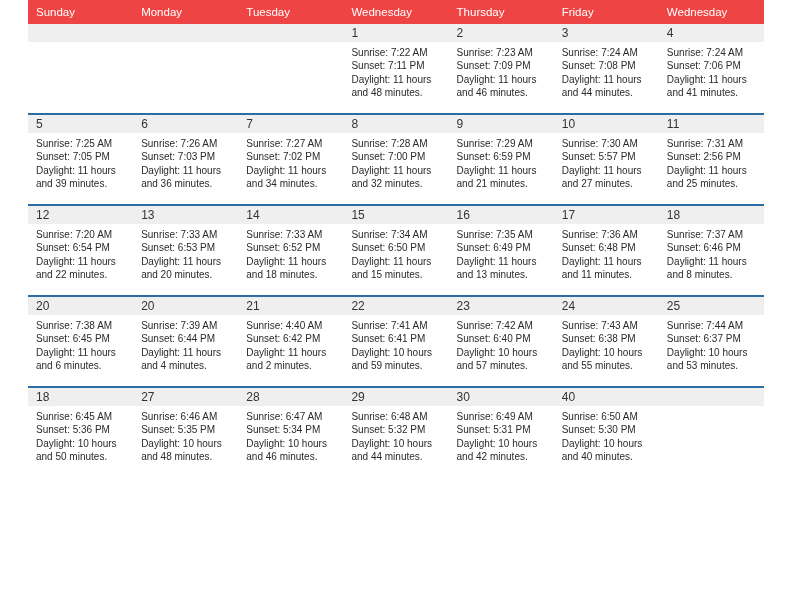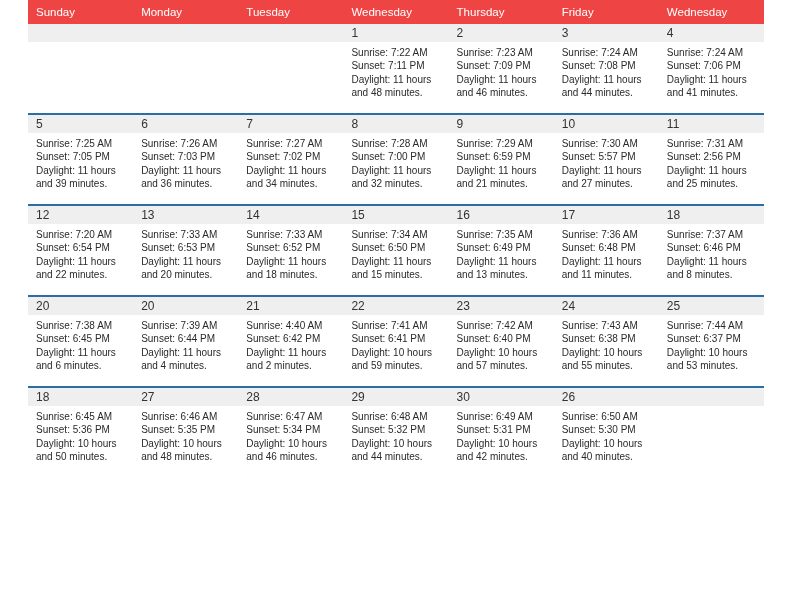--- a/index.html
+++ b/index.html
@@ -430,21 +430,21 @@
           <td>
             <div class="daynum">30</div>
             <div class="cell-body">
               <div>Sunrise: 6:49 AM</div>
               <div>Sunset: 5:31 PM</div>
               <div>Daylight: 10 hours</div>
               <div>and 42 minutes.</div>
             </div>
           </td>
           <td>
-            <div class="daynum">26</div>
+            <div class="daynum">40</div>
             <div class="cell-body">
               <div>Sunrise: 6:50 AM</div>
               <div>Sunset: 5:30 PM</div>
               <div>Daylight: 10 hours</div>
               <div>and 40 minutes.</div>
             </div>
           </td>
           <td class="cell-empty">
             <div class="daynum"></div>
           </td>

